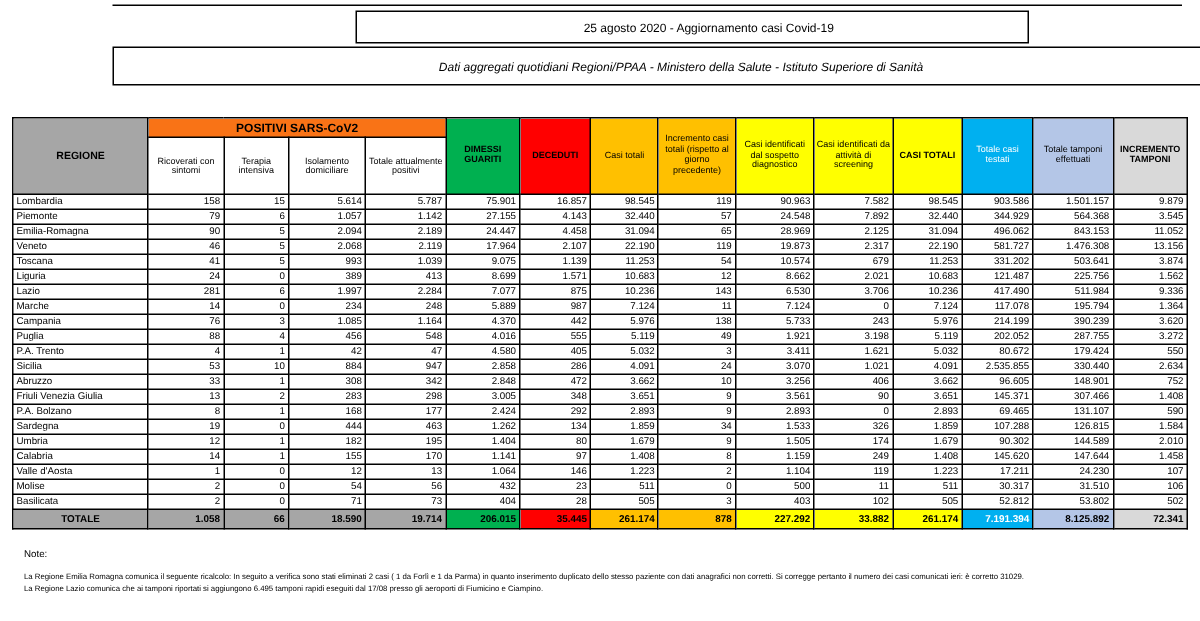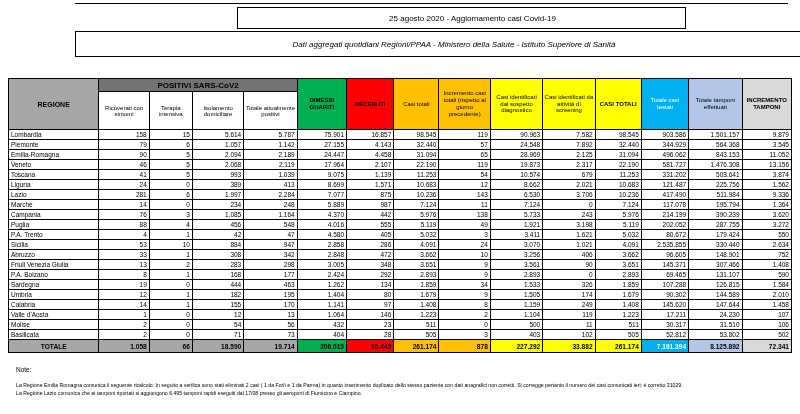--- a/index.html
+++ b/index.html
@@ -11,21 +11,21 @@
   .hbox { position:absolute; border:1px solid #000; display:flex; align-items:center; justify-content:center; text-align:center;padding-left:22px; }
   .hbox1 { left:237px; top:7px; width:425px; height:20px; font-size:8px; }
   .hbox2 { left:75px; top:31px; width:712px; height:24px; font-size:8px;font-style:italic; }
 
   table.main { position:absolute; left:8px; top:78px; width:784px; border-collapse:collapse; table-layout:fixed; }
   table.main th, table.main td { border:1px solid #000; overflow:hidden; }
   thead th { text-align:center; vertical-align:middle; font-weight:normal; padding:1px; }
   .hr1 { height:13px; }
   .hr2 { height:38px; }
   .th-regione { background:#a6a6a6; font-weight:bold; font-size:7px; }
-  .th-group { background:#737373; font-weight:bold; font-size:8px; }
+  .th-group { background:#f97316; font-weight:bold; font-size:8px; }
   .th-sub { background:#ffffff; font-size:6px; }
   .hcol { font-size:6px; line-height:1.15; }
   .bold { font-weight:bold; }
   .bg-green { background:#00b050; }
   .bg-red { background:#ff0000; }
   .bg-orange { background:#ffc000; }
   .bg-yellow { background:#ffff00; }
   .bg-cyan { background:#00b0f0; color:#ffffff; }
   .bg-peri { background:#b4c6e7; }
   .bg-lgray { background:#d9d9d9; }

